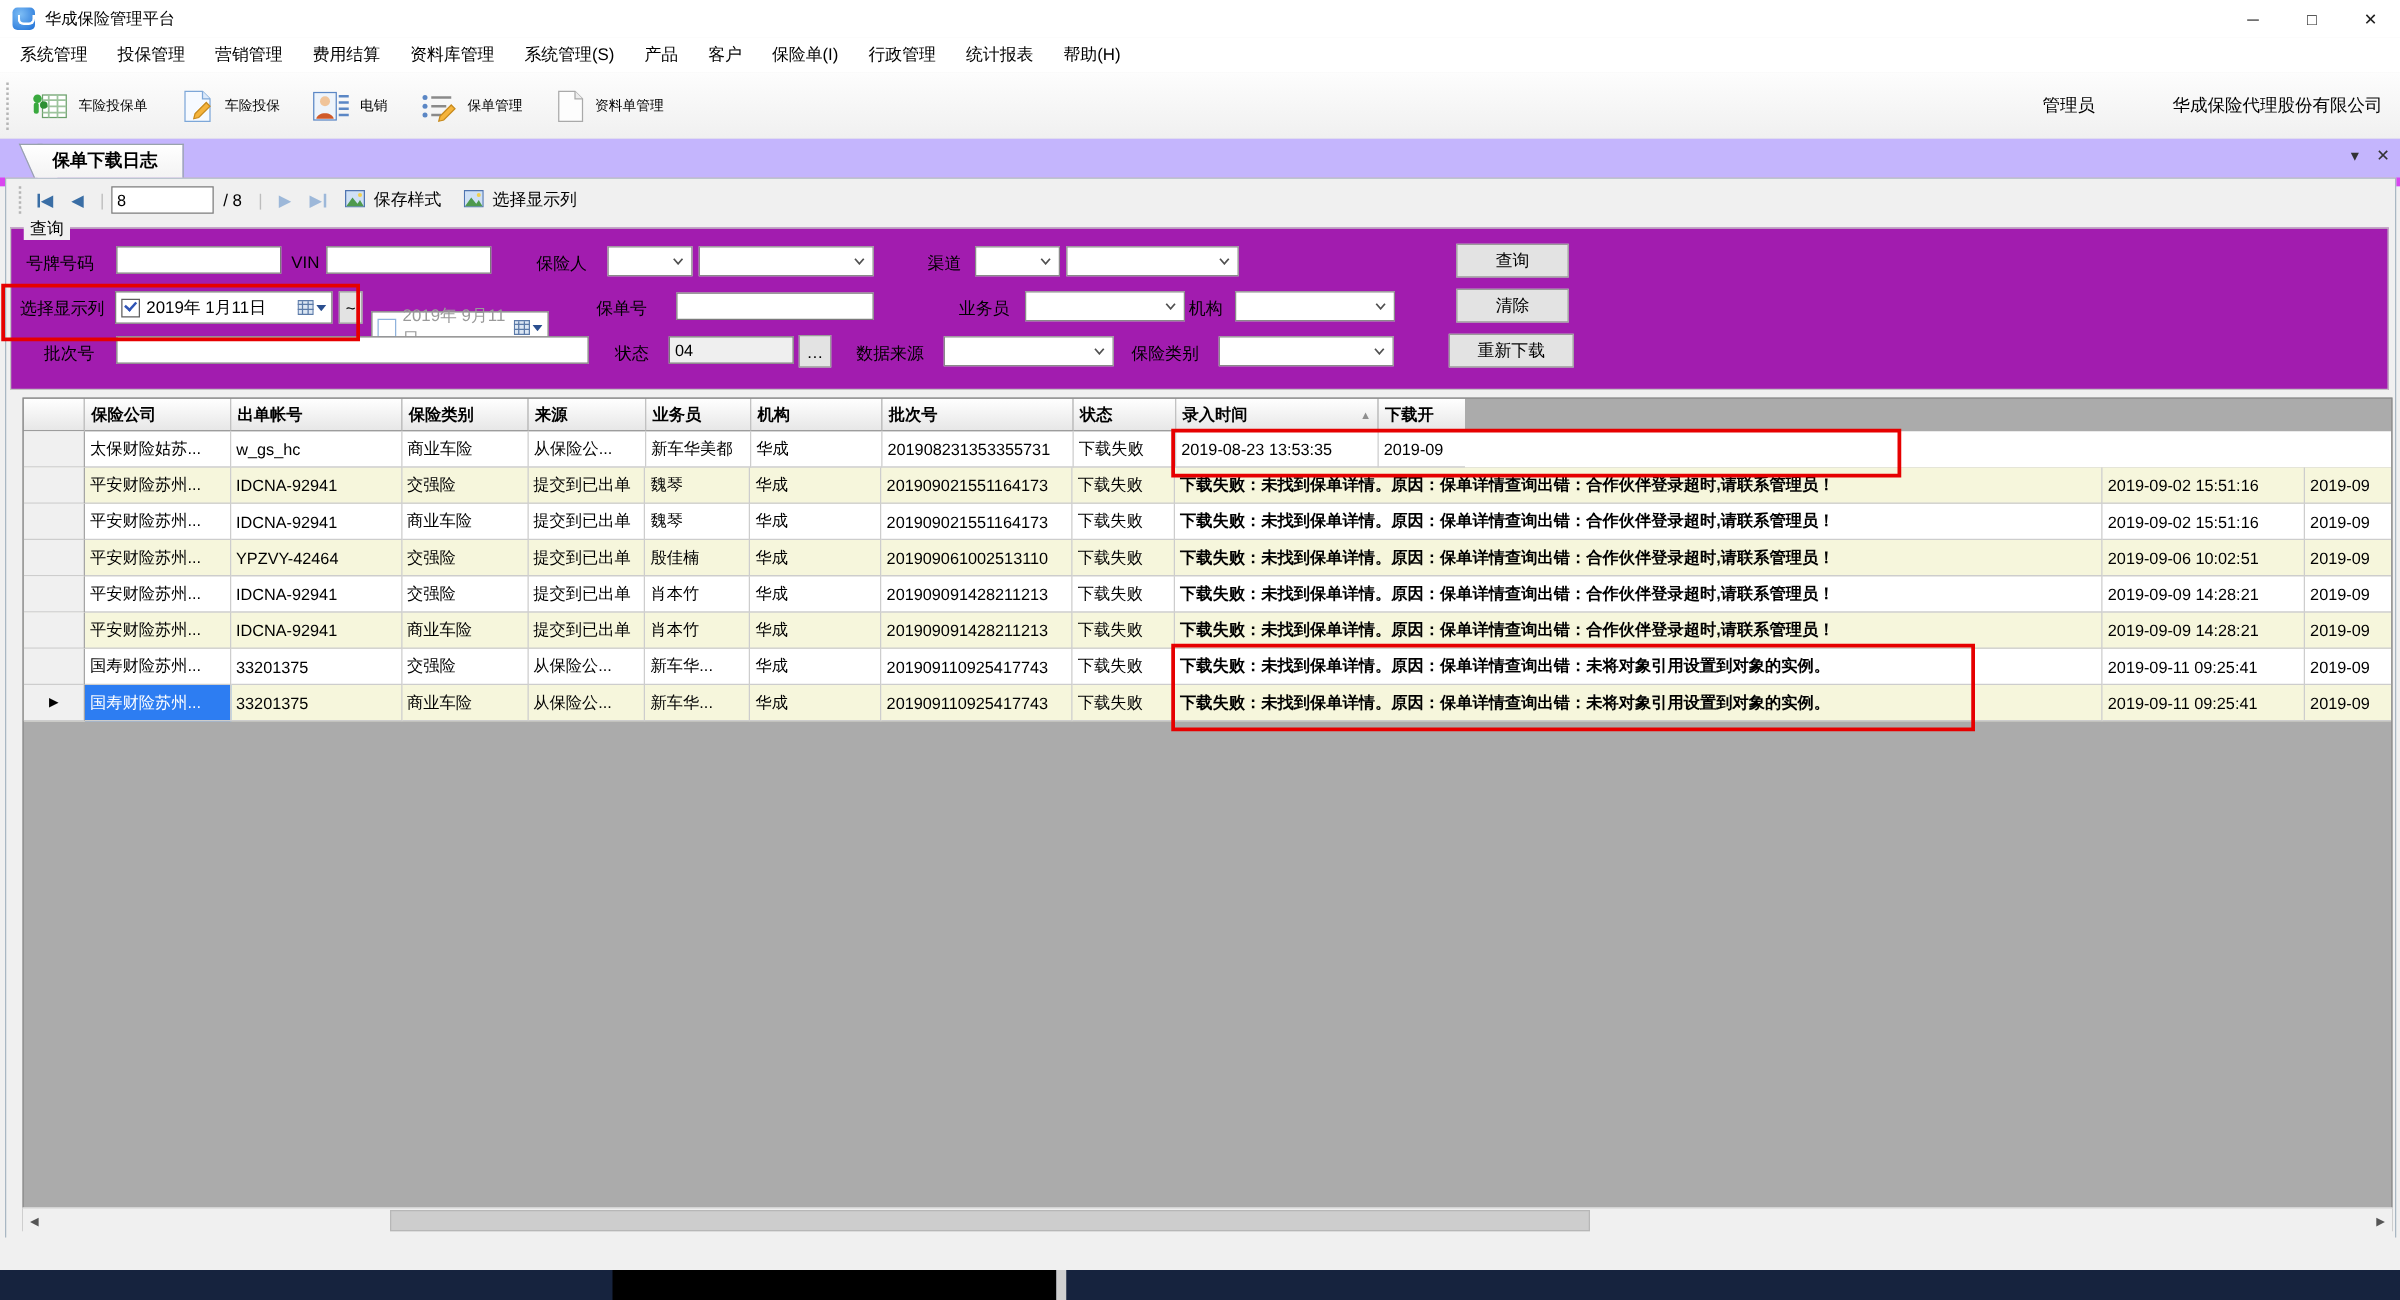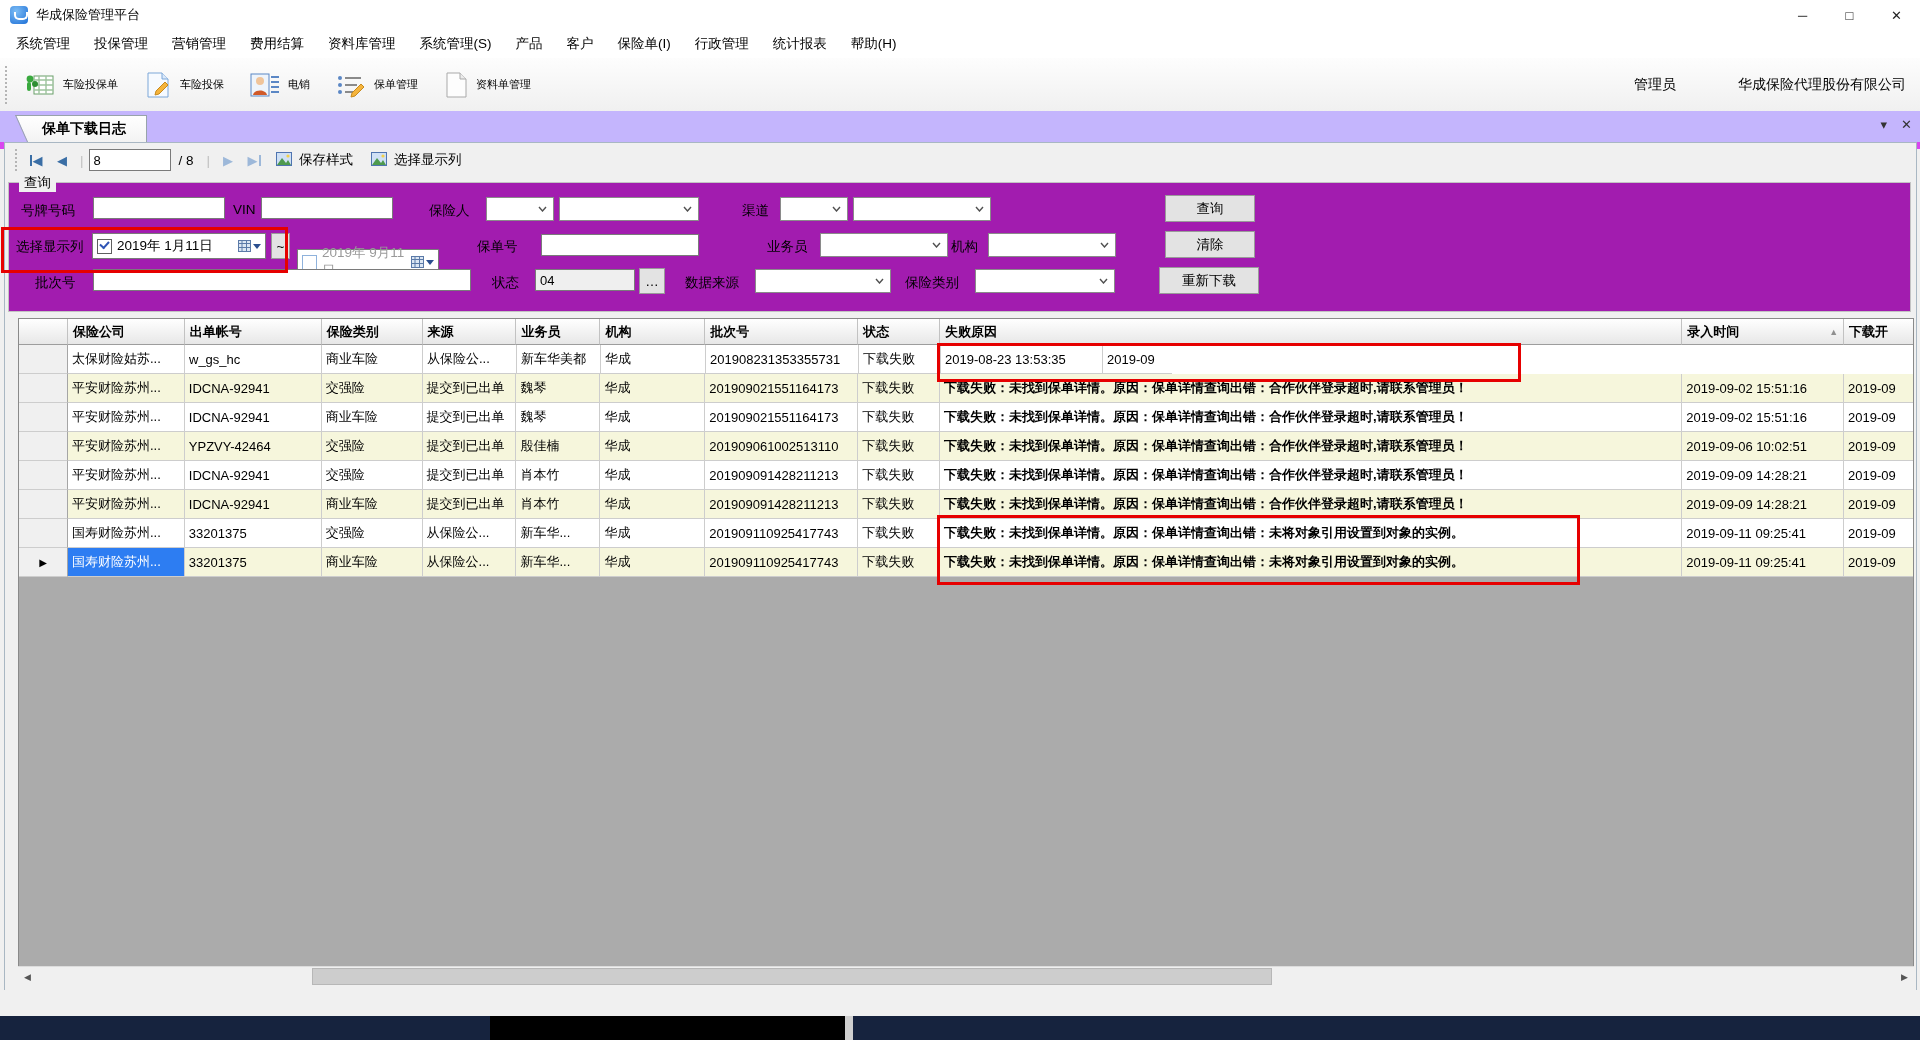--- a/index.html
+++ b/index.html
@@ -307,21 +307,20 @@
   <div class="thead">
     <div class="hc c0"></div>
     <div class="hc c1">保险公司</div>
     <div class="hc c2">出单帐号</div>
     <div class="hc c3">保险类别</div>
     <div class="hc c4">来源</div>
     <div class="hc c5">业务员</div>
     <div class="hc c6">机构</div>
     <div class="hc c7">批次号</div>
     <div class="hc c8">状态</div>
-    <div class="hc c9">失败原因</div>
     <div class="hc c10">
       <span>录入时间</span>
       <span class="sortmark">▲</span>
     </div>
     <div class="hc c11">下载开</div>
   </div>
   <div>
       <div class="tr">
     <div class="td rowsel c0"></div>
     <div class="td c1">太保财险姑苏...</div>

